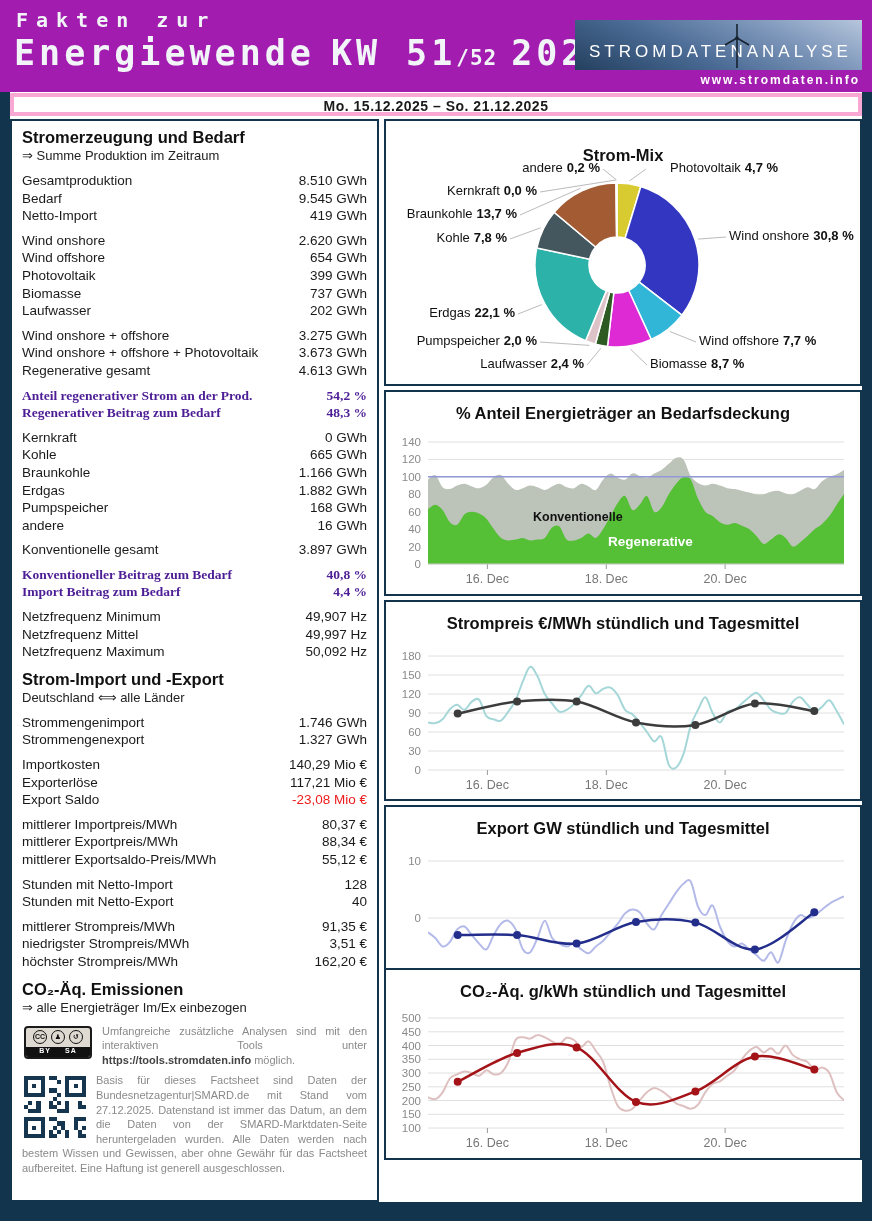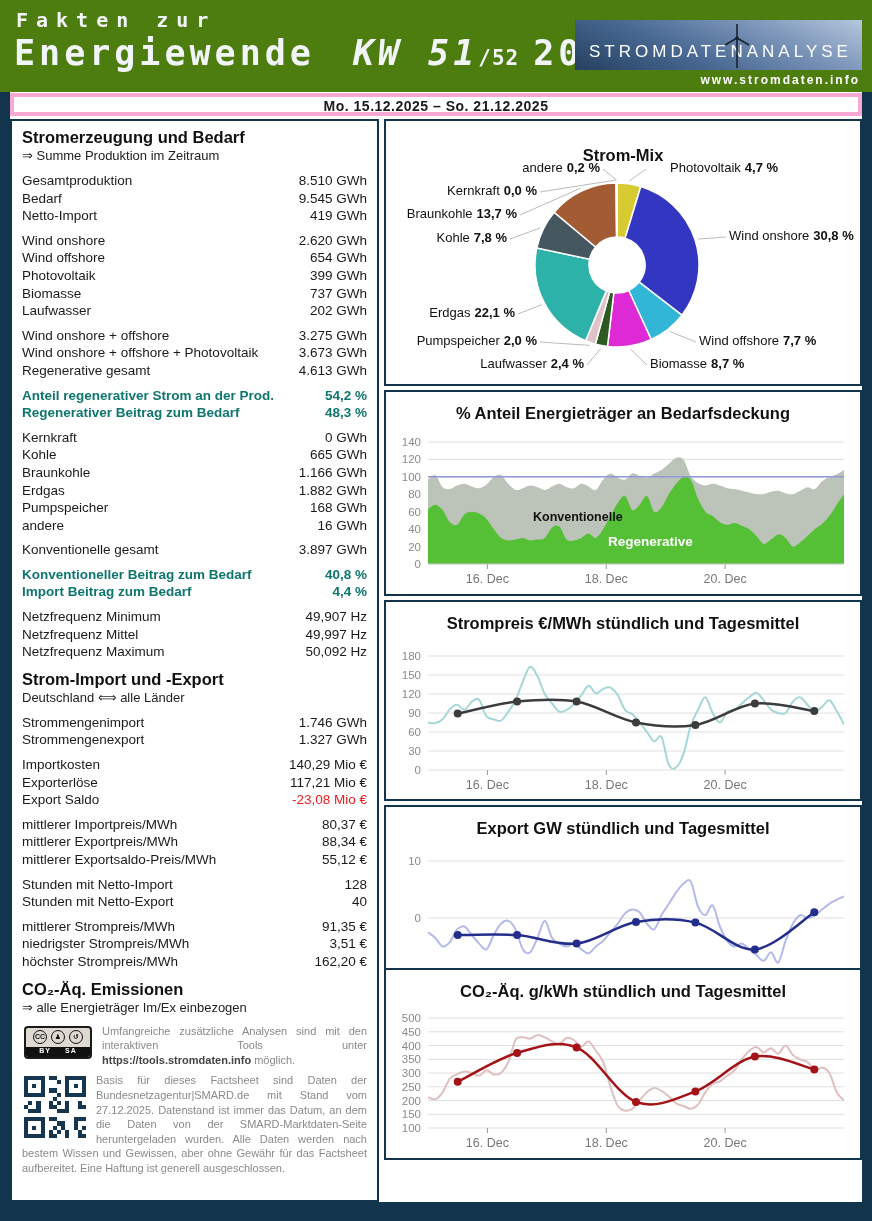--- a/index.html
+++ b/index.html
@@ -1,26 +1,26 @@
 <!DOCTYPE html>
 <html><head>
 <meta charset="utf-8">
 <style>
   html,body{margin:0;padding:0;background:#25425c;}
   .page{position:relative;width:872px;height:1221px;background:#12344d;overflow:hidden;
         font-family:"Liberation Sans","DejaVu Sans",sans-serif;color:#1a1a1a;}
   .content-bg{position:absolute;left:10px;top:92px;width:852px;height:1110px;background:#ffffff;}
 
   
-  .header{position:absolute;left:0;top:0;width:872px;height:92px;background:#4d7c0f;}
+  .header{position:absolute;left:0;top:0;width:872px;height:92px;background:#a21caf;}
   .h-line1{position:absolute;left:16px;top:8px;font-family:"DejaVu Sans Mono",monospace;
            font-weight:bold;font-size:20px;letter-spacing:8px;color:#f2f5f8;}
   .h-line2{position:absolute;left:14px;top:33px;font-family:"DejaVu Sans Mono",monospace;
            font-weight:bold;font-size:35px;letter-spacing:4px;color:#f2f5f8;white-space:nowrap;}
-  .h-kw{margin-left:38px;font-style:italic;}
+  .h-kw{margin-left:16px;}
   .h-kwsub{font-size:21px;letter-spacing:1px;}
   .h-year{margin-left:14px;}
   .logo-box{position:absolute;left:575px;top:20px;width:287px;height:50px;
             background:linear-gradient(205deg,#b6c6dc 0%,#8099bc 28%,#4a6a94 62%,#24405f 100%);
             display:flex;align-items:center;justify-content:space-between;padding:0 14px;box-sizing:border-box;}
   .logo-txt{color:#ffffff;font-size:17px;letter-spacing:4px;font-weight:normal;padding-top:14px;}
   .turbine{position:absolute;left:142px;top:2px;}
   .logo-url{position:absolute;right:12px;top:73px;color:#ffffff;font-weight:bold;font-size:12px;letter-spacing:2px;}
 
   
@@ -30,21 +30,21 @@
   .footer{position:absolute;left:0;top:1202px;width:872px;height:19px;background:#12344d;}
 
   
   .left-panel{position:absolute;left:10px;top:119px;width:369px;height:1083px;background:#fff;
               border:2px solid #12344d;box-sizing:border-box;padding:5px 10px 0 10px;overflow:hidden;}
   .sec-title{font-size:16.5px;font-weight:bold;margin:9px 0 1px 0;color:#111;}
   .sec-title:first-child{margin-top:2px;}
   .sec-sub{font-size:13px;color:#222;margin:0 0 9px 0;}
   .grp{margin:0 0 7px 0;}
   .row{display:flex;justify-content:space-between;line-height:17.6px;font-size:13.5px;white-space:nowrap;}
-  .grp-teal .row{color:#0f766e;font-weight:bold;}
+  .grp-teal .row{color:#4c1d95;font-weight:bold;font-family:Liberation Serif, serif;}
   .val-red{color:#ee1c1c;}
 
   
   .lic{margin-top:4px;font-size:11px;line-height:14.6px;color:#8a8a8a;text-align:justify;}
   .lic p{margin:0 0 6px 0;}
   .lic b{color:#444;}
   .cc-badge{float:left;width:68px;height:33px;border:2px solid #1a1a1a;border-radius:4px;margin:2px 10px 4px 2px;
             background:#dedad2;overflow:hidden;box-sizing:border-box;}
   .cc-top{height:19px;display:flex;align-items:center;justify-content:center;gap:4px;}
   .cc-c{display:inline-flex;align-items:center;justify-content:center;width:14px;height:14px;

